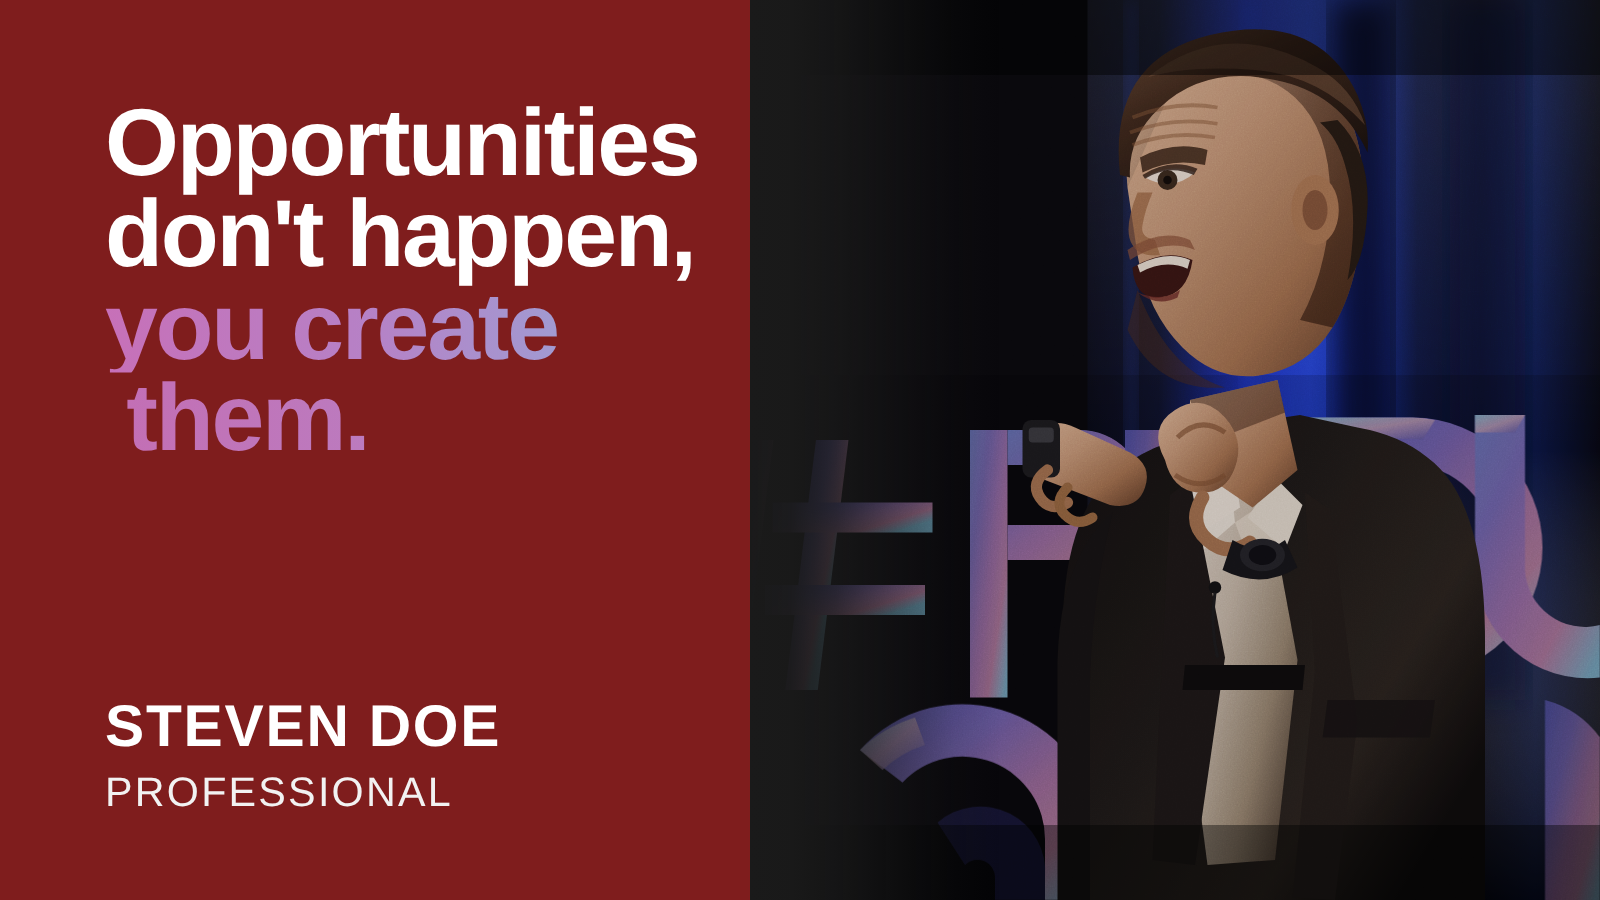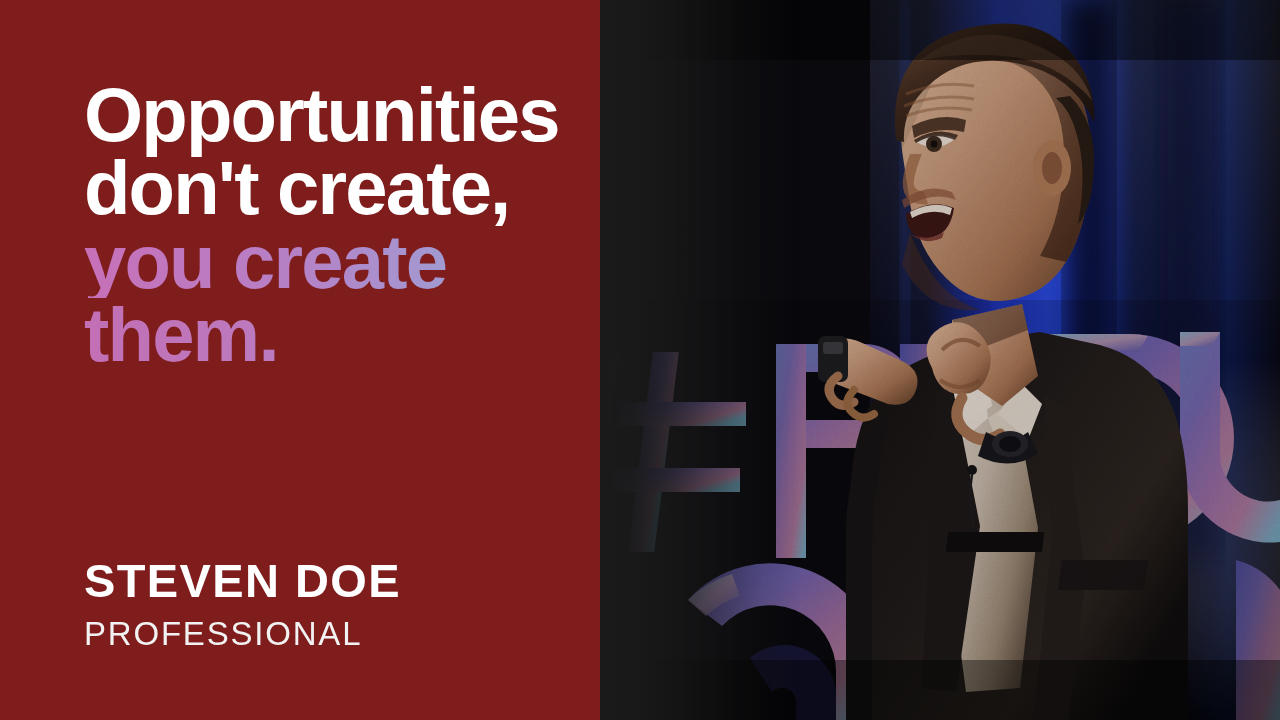--- a/index.html
+++ b/index.html
@@ -65,21 +65,21 @@
 
   
   #headline .grad1 {
     background:linear-gradient(90deg,#c770b8 0%, #b681c6 30%, #9e9ed3 55%, #86b6dd 78%, #7cc8e6 100%);
     -webkit-background-clip:text; background-clip:text;
     -webkit-text-fill-color:transparent; color:transparent;
   }
   #headline .grad2 {
     background:linear-gradient(90deg,#c36fb5 0%, #b97fc2 38%, #ab8fcb 68%, #a6a3d2 100%);
     -webkit-background-clip:text; background-clip:text;
-    -webkit-text-fill-color:transparent; color:transparent;
+    -webkit-text-fill-color:transparent; color:transparent;margin-left:17px;
   }
 
   #speaker-block {
     position:absolute;
     left:84px; top:556px;
     width:640px;
   }
   #speaker-name {
     font-size:47px;
     font-weight:700;
@@ -344,21 +344,21 @@
       <rect width="680" height="720" filter="url(#grainf)" opacity="0.55"></rect>
     </svg>
 
     <div id="photo-fade"></div>
   </div>
 
   <div id="text-panel">
 
     <div id="headline">
       <span class="ln">Opportunities</span>
-      <span class="ln">don't create,</span>
+      <span class="ln">don't happen,</span>
       <span class="ln grad1">you create</span>
       <span class="ln grad2">them.</span>
     </div>
 
     <div id="speaker-block">
       <div id="speaker-name">STEVEN DOE</div>
       <div id="speaker-role">PROFESSIONAL</div>
     </div>
 
   </div>

